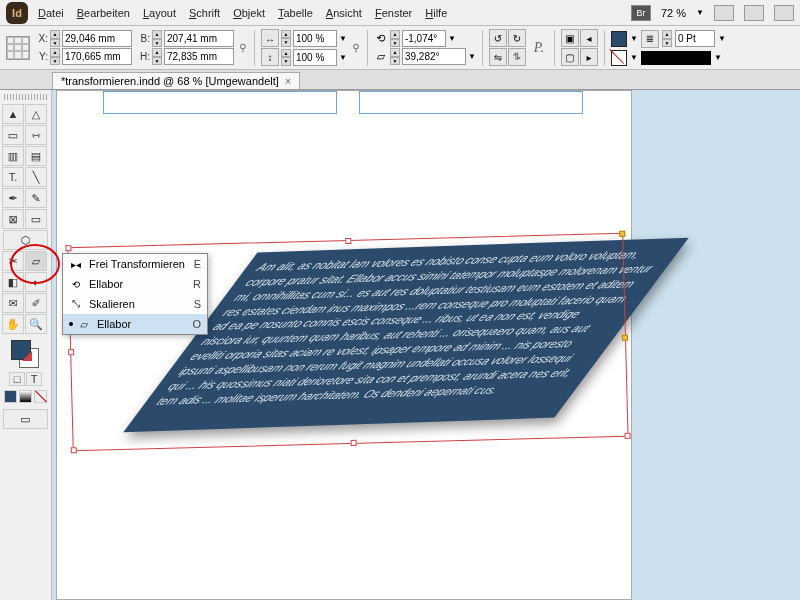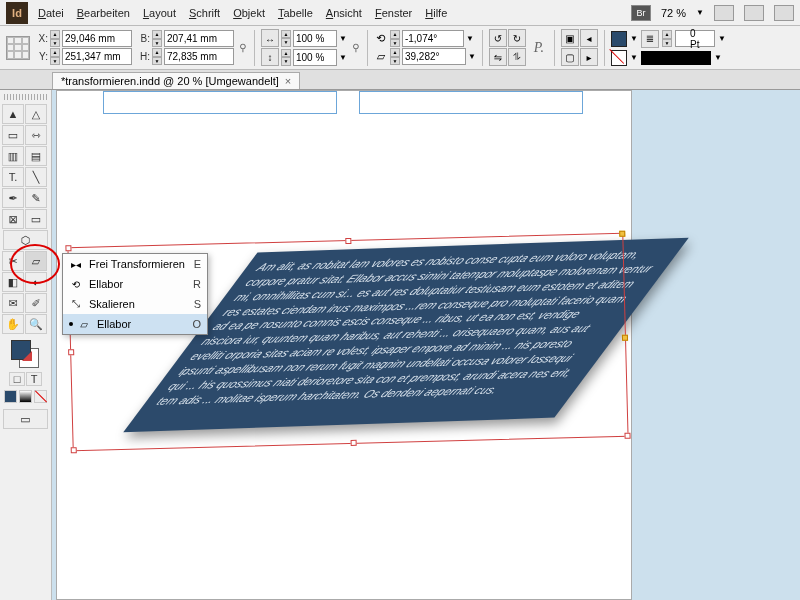--- a/index.html
+++ b/index.html
@@ -1,18 +1,18 @@
 <!DOCTYPE html>
 <html><head>
 <meta charset="utf-8">
 <style>
   * { box-sizing: border-box; margin: 0; padding: 0; font-family: "Segoe UI", Tahoma, sans-serif; }
   body { width: 800px; height: 600px; background: #e6e6e6; overflow: hidden; position: relative; font-size: 11px; }
   .menubar { height: 26px; background: #f0f0f0; display: flex; align-items: center; padding: 0 6px; border-bottom: 1px solid #bbb; }
-  .app-logo { width: 22px; height: 22px; background: #3a2a1a; display: flex; align-items: center; justify-content: center; margin-right: 10px; color: #e0b080; font-weight: bold; font-size: 11px; border-radius: 0; }
+  .app-logo { width: 22px; height: 22px; background: #3a2a1a; display: flex; align-items: center; justify-content: center; margin-right: 10px; color: #e0b080; font-weight: bold; font-size: 11px; border-radius: 6px; }
   .menubar span.mitem { margin-right: 13px; color: #222; }
   .menubar span.mitem u { text-decoration: underline; }
   .menubar .right { margin-left: auto; display: flex; align-items: center; gap: 10px; }
   .br-badge { width: 20px; height: 16px; background: #555; color: #fff; font-size: 9px; display: flex; align-items: center; justify-content: center; border: 1px solid #888; }
   .zoom { font-size: 11px; }
   .tinyicon { width: 20px; height: 16px; border: 1px solid #999; background: #ddd; }
   .controlbar { height: 44px; background: #f0f0f0; border-bottom: 1px solid #bbb; display: flex; align-items: center; padding: 2px 6px; gap: 4px; }
   .refgrid { width: 24px; height: 24px; border: 1px solid #999; display: grid; grid-template-columns: repeat(3,1fr); grid-template-rows: repeat(3,1fr); }
   .refgrid div { border: 1px solid #bbb; }
   .xycol { display: flex; flex-direction: column; gap: 1px; }
@@ -48,21 +48,21 @@
   .flyout .row.selected { background:#cde1f2; }
   .flyout .ico { width:14px; height:14px; display:flex; align-items:center; justify-content:center; font-size:10px; }
   .flyout .key { margin-left:auto; color:#444; }
   .skewblock { position:absolute; top:135px; left:12px; width:570px; height:300px; pointer-events:none; z-index:10;}
   .skewrect { position:absolute; top:20px; left:132px; width:420px; height:180px; background:#2c4a6b; transform:skewX(-38deg) rotate(-2deg); box-shadow:6px 6px 10px rgba(0,0,0,0.4); color:#d8e2ec; font-style:italic; font-size:11px; line-height:1.35; padding:8px 12px; overflow:hidden; }
   .bbox { position:absolute; border:1px solid #d04040; }
   .bb-outer { top:15px; left:6px; width:556px; height:204px; transform:rotate(-1.5deg);}
   .handle { position:absolute; width:6px; height:6px; background:#fff; border:1px solid #d04040;}
   .handle.y { background:#f0c040; border-color:#c08000;}
   .swbox{width:16px;height:16px;background:#2a4a6b;border:1px solid #222;}
-  .ptfield{width:40px;height:17px;border:1px solid #999;background:#fff;font-size:10px;display:flex;align-items:center;padding:0 14px;}
+  .ptfield{width:40px;height:17px;border:1px solid #999;background:#fff;font-size:10px;display:flex;align-items:center;padding:0 2px;}
   .strokebar{width:70px;height:14px;background:#000;}
   .rotctrlicon{width:14px;height:14px;font-size:11px;display:flex;align-items:center;justify-content:center;}
 </style>
 </head>
 <body>
 
 <div class="menubar">
   <div class="app-logo">Id</div>
   <span class="mitem"><u>D</u>atei</span>
   <span class="mitem"><u>B</u>earbeiten</span>
@@ -103,21 +103,21 @@
           <div>▼</div>
         </div>
         <div class="numfield">29,046 mm</div>
       </div>
     <div class="pair">
         <label>Y:</label>
         <div class="spin">
           <div>▲</div>
           <div>▼</div>
         </div>
-        <div class="numfield">251,347 mm</div>
+        <div class="numfield">170,665 mm</div>
       </div>
   </div>
   <div class="xycol">
     <div class="pair">
         <label>B:</label>
         <div class="spin">
           <div>▲</div>
           <div>▼</div>
         </div>
         <div class="numfield">207,41 mm</div>
@@ -155,21 +155,21 @@
   </div>
   <div class="lock">⚲</div>
   <div class="divider"></div>
   <div class="xycol">
     <div class="pair">
         <div class="rotctrlicon">⟲</div>
         <div class="spin">
           <div>▲</div>
           <div>▼</div>
         </div>
-        <div class="pctfield" style="width:62px">-1,074°</div>
+        <div class="pctfield" style="width:44px">-1,074°</div>
         <span class="arr">▼</span>
       </div>
     <div class="pair">
         <div class="rotctrlicon">▱</div>
         <div class="spin">
           <div>▲</div>
           <div>▼</div>
         </div>
         <div class="pctfield" style="width:64px">39,282°</div>
         <span class="arr">▼</span>
@@ -217,21 +217,21 @@
         </div>
         <span class="arr">▼</span>
       <div class="strokebar"></div>
         <span class="arr">▼</span>
     </div>
   </div>
 </div>
 
 <div class="tabstrip">
   <div class="tab">
-    <span>*transformieren.indd @ 20 % [Umgewandelt]</span>
+    <span>*transformieren.indd @ 68 % [Umgewandelt]</span>
     <span class="close">×</span>
   </div>
 </div>
 
 <div class="toolpanel">
   <div class="tp-grip"></div>
   <div class="tp-row">
       <div class="tool">▲</div>
       <div class="tool">△</div>
     </div>

